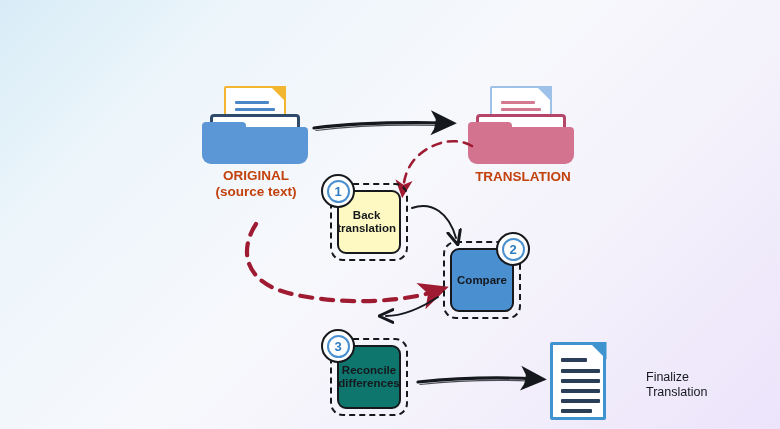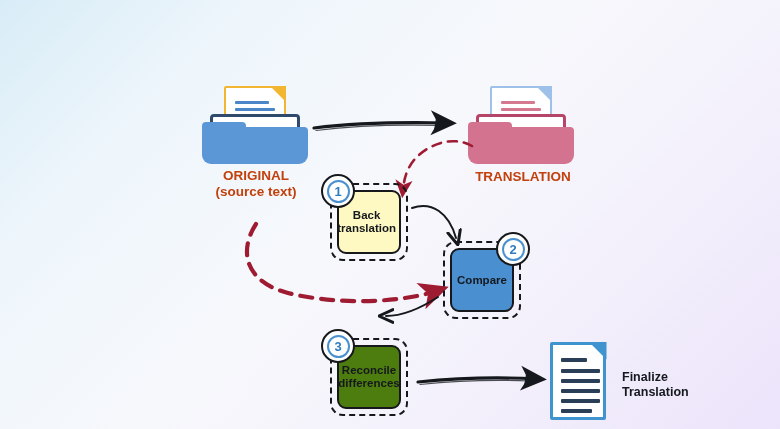--- a/index.html
+++ b/index.html
@@ -69,21 +69,21 @@
   }
   .step .inner{
     position:absolute;left:7px;top:7px;right:7px;bottom:7px;
     border:2px solid #16181c;border-radius:9px;box-sizing:border-box;
     display:flex;align-items:center;justify-content:center;
     text-align:center;font-size:11.5px;font-weight:bold;line-height:13px;
     color:#15181d;padding:0 3px;
   }
   .inner.pink{background:#fef9c3;justify-content:flex-end;}
   .inner.blue{background:#4a8fd0;}
-  .inner.orange{background:#4d7c0f;}
+  .inner.orange{background:#0f766e;}
   .badge{
     position:absolute;width:34px;height:34px;border-radius:50%;
     background:#ffffff;border:2.5px solid #16181c;box-sizing:border-box;
     display:flex;align-items:center;justify-content:center;
   }
   .badge .ring{
     width:23px;height:23px;border-radius:50%;
     border:2px solid #4a90cf;box-sizing:border-box;
     display:flex;align-items:center;justify-content:center;
     font-size:13px;font-weight:bold;color:#2f7cc0;line-height:1;
@@ -94,21 +94,21 @@
   .fin-doc .sheet{
     position:absolute;inset:0;background:#ffffff;
     border:3.5px solid #3f93cf;border-radius:2px;box-sizing:border-box;
   }
   .fin-doc .corner{
     position:absolute;right:-3.5px;top:-3.5px;width:18px;height:18px;
     background:#3f93cf;clip-path:polygon(0 0,100% 100%,100% 0);
   }
   .fin-doc .fl{position:absolute;left:8px;height:3.5px;background:#2a3f57;border-radius:1px;}
   .fin-label{
-    font-size:12.5px;font-weight:bold;color:#15181d;line-height:15px;
+    font-size:12.5px;font-weight:normal;color:#15181d;line-height:15px;margin-left:24px;
   }
 
   svg.overlay{position:absolute;left:0;top:0;width:780px;height:429px;pointer-events:none;}
 </style>
 </head>
 <body>
 
 <div id="stage">
 
 

